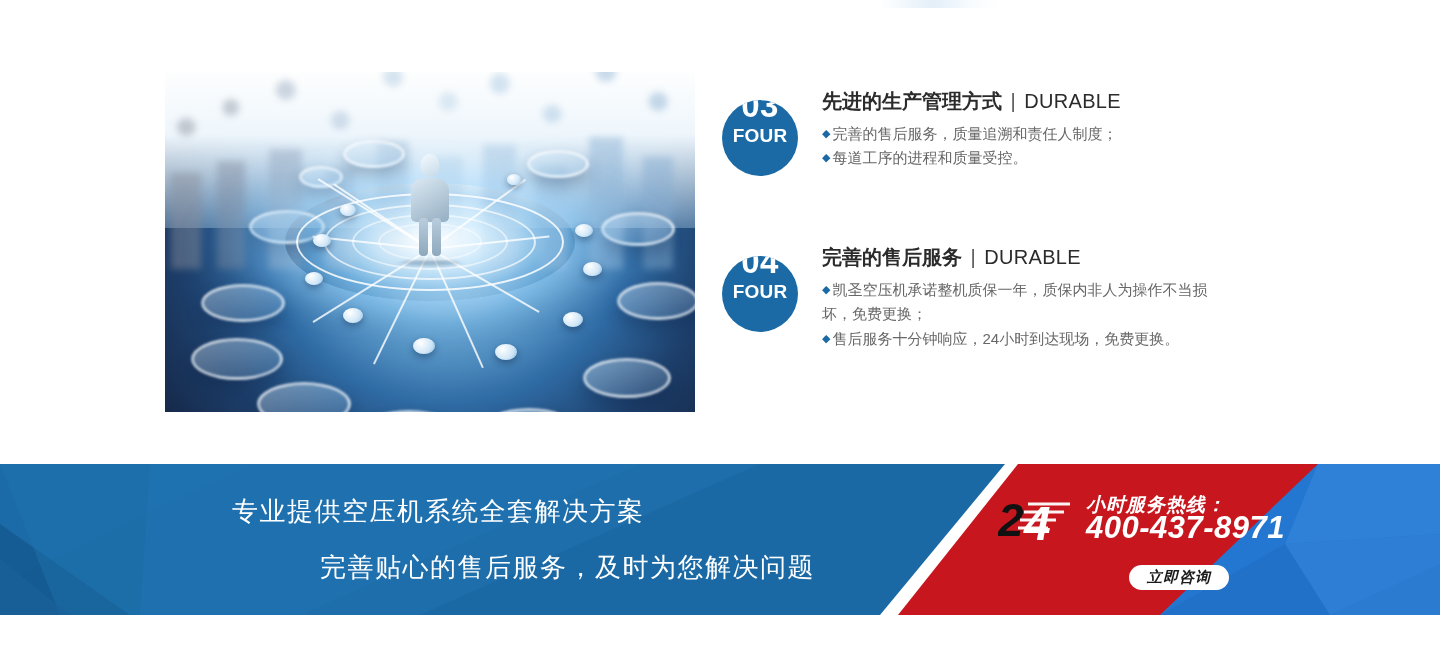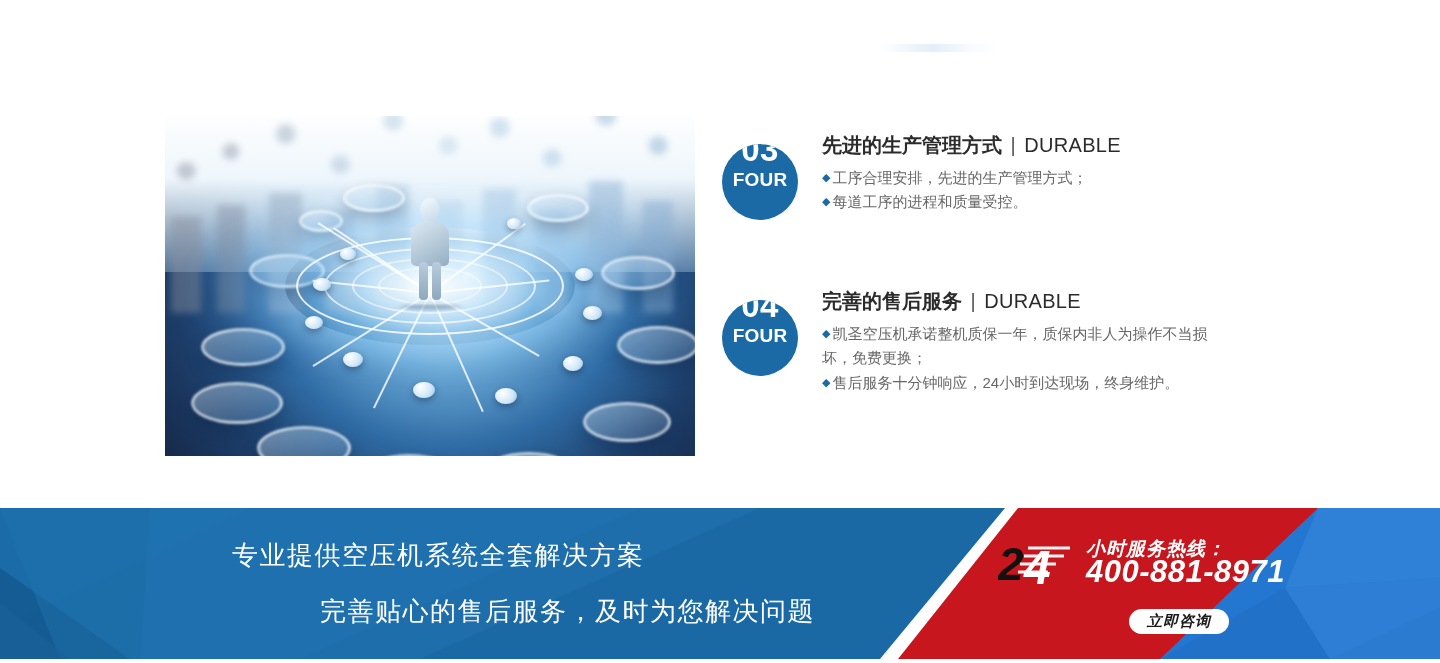--- a/index.html
+++ b/index.html
@@ -3,21 +3,21 @@
 <meta charset="utf-8">
 <title>Features &amp; Hotline Banner</title>
 <style>
   * { box-sizing: border-box; margin: 0; padding: 0; }
   html, body {
     width: 1440px; height: 663px;
     background: #ffffff;
     font-family: "Liberation Sans", "DejaVu Sans", sans-serif;
     overflow: hidden;
   }
-  .page { position: relative; width: 1440px; height: 484px; background: #fff; margin-top: 44px; }
+  .page { position: relative; width: 1440px; height: 484px; background: #fff; }
 
   
   .top-artifact {
     position: absolute; left: 880px; top: 0; width: 120px; height: 8px;
     background: linear-gradient(90deg, rgba(255,255,255,0) 0%, rgba(222,236,248,.85) 45%, rgba(240,247,252,.5) 75%, rgba(255,255,255,0) 100%);
   }
 
   
   .hero-photo {
     position: absolute; left: 165px; top: 72px; width: 530px; height: 340px;
@@ -245,21 +245,21 @@
         <span class="num">03</span>
         <span class="word">FOUR</span>
       </div>
       <div class="f-text">
         <div class="f-title">
           <span class="cn">先进的生产管理方式</span>
           <span class="sep">|</span>
           <span class="en">DURABLE</span>
         </div>
         <div class="f-line">
-          <span class="bul">◆</span><span>工序合理安排，先进的生产管理方式；</span>
+          <span class="bul">◆</span><span>完善的售后服务，质量追溯和责任人制度；</span>
         </div>
         <div class="f-line">
           <span class="bul">◆</span><span>每道工序的进程和质量受控。</span>
         </div>
       </div>
     </div>
 
     <div class="feature">
       <div class="badge">
         <span class="num">04</span>
@@ -268,21 +268,21 @@
       <div class="f-text">
         <div class="f-title">
           <span class="cn">完善的售后服务</span>
           <span class="sep">|</span>
           <span class="en">DURABLE</span>
         </div>
         <div class="f-line">
           <span class="bul">◆</span><span>凯圣空压机承诺整机质保一年，质保内非人为操作不当损坏，免费更换；</span>
         </div>
         <div class="f-line">
-          <span class="bul">◆</span><span>售后服务十分钟响应，24小时到达现场，终身维护。</span>
+          <span class="bul">◆</span><span>售后服务十分钟响应，24小时到达现场，免费更换。</span>
         </div>
       </div>
     </div>
 
   </div>
 
   <div class="banner">
     <svg viewBox="0 0 1440 151" preserveAspectRatio="none">
 
       <rect x="0" y="0" width="1440" height="151" fill="#1a69a4"></rect>
@@ -318,19 +318,19 @@
           <text x="26" y="46" font-family="Liberation Sans, sans-serif" font-size="48" font-weight="700" font-style="italic" fill="#ffffff">4</text>
           <g stroke="#ffffff" stroke-width="3" opacity=".95">
             <line x1="30" y1="10" x2="72" y2="10"></line>
             <line x1="26" y1="18" x2="66" y2="18"></line>
             <line x1="22" y1="26" x2="58" y2="26"></line>
             <line x1="20" y1="34" x2="50" y2="34"></line>
           </g>
         </g>
       </svg>
       <div class="hl-label">小时服务热线：</div>
-      <div class="hl-number">400-881-8971</div>
+      <div class="hl-number">400-437-8971</div>
     </div>
   </div>
 
   <div class="cta">立即咨询</div>
 
 </div>
 
 </body></html>

